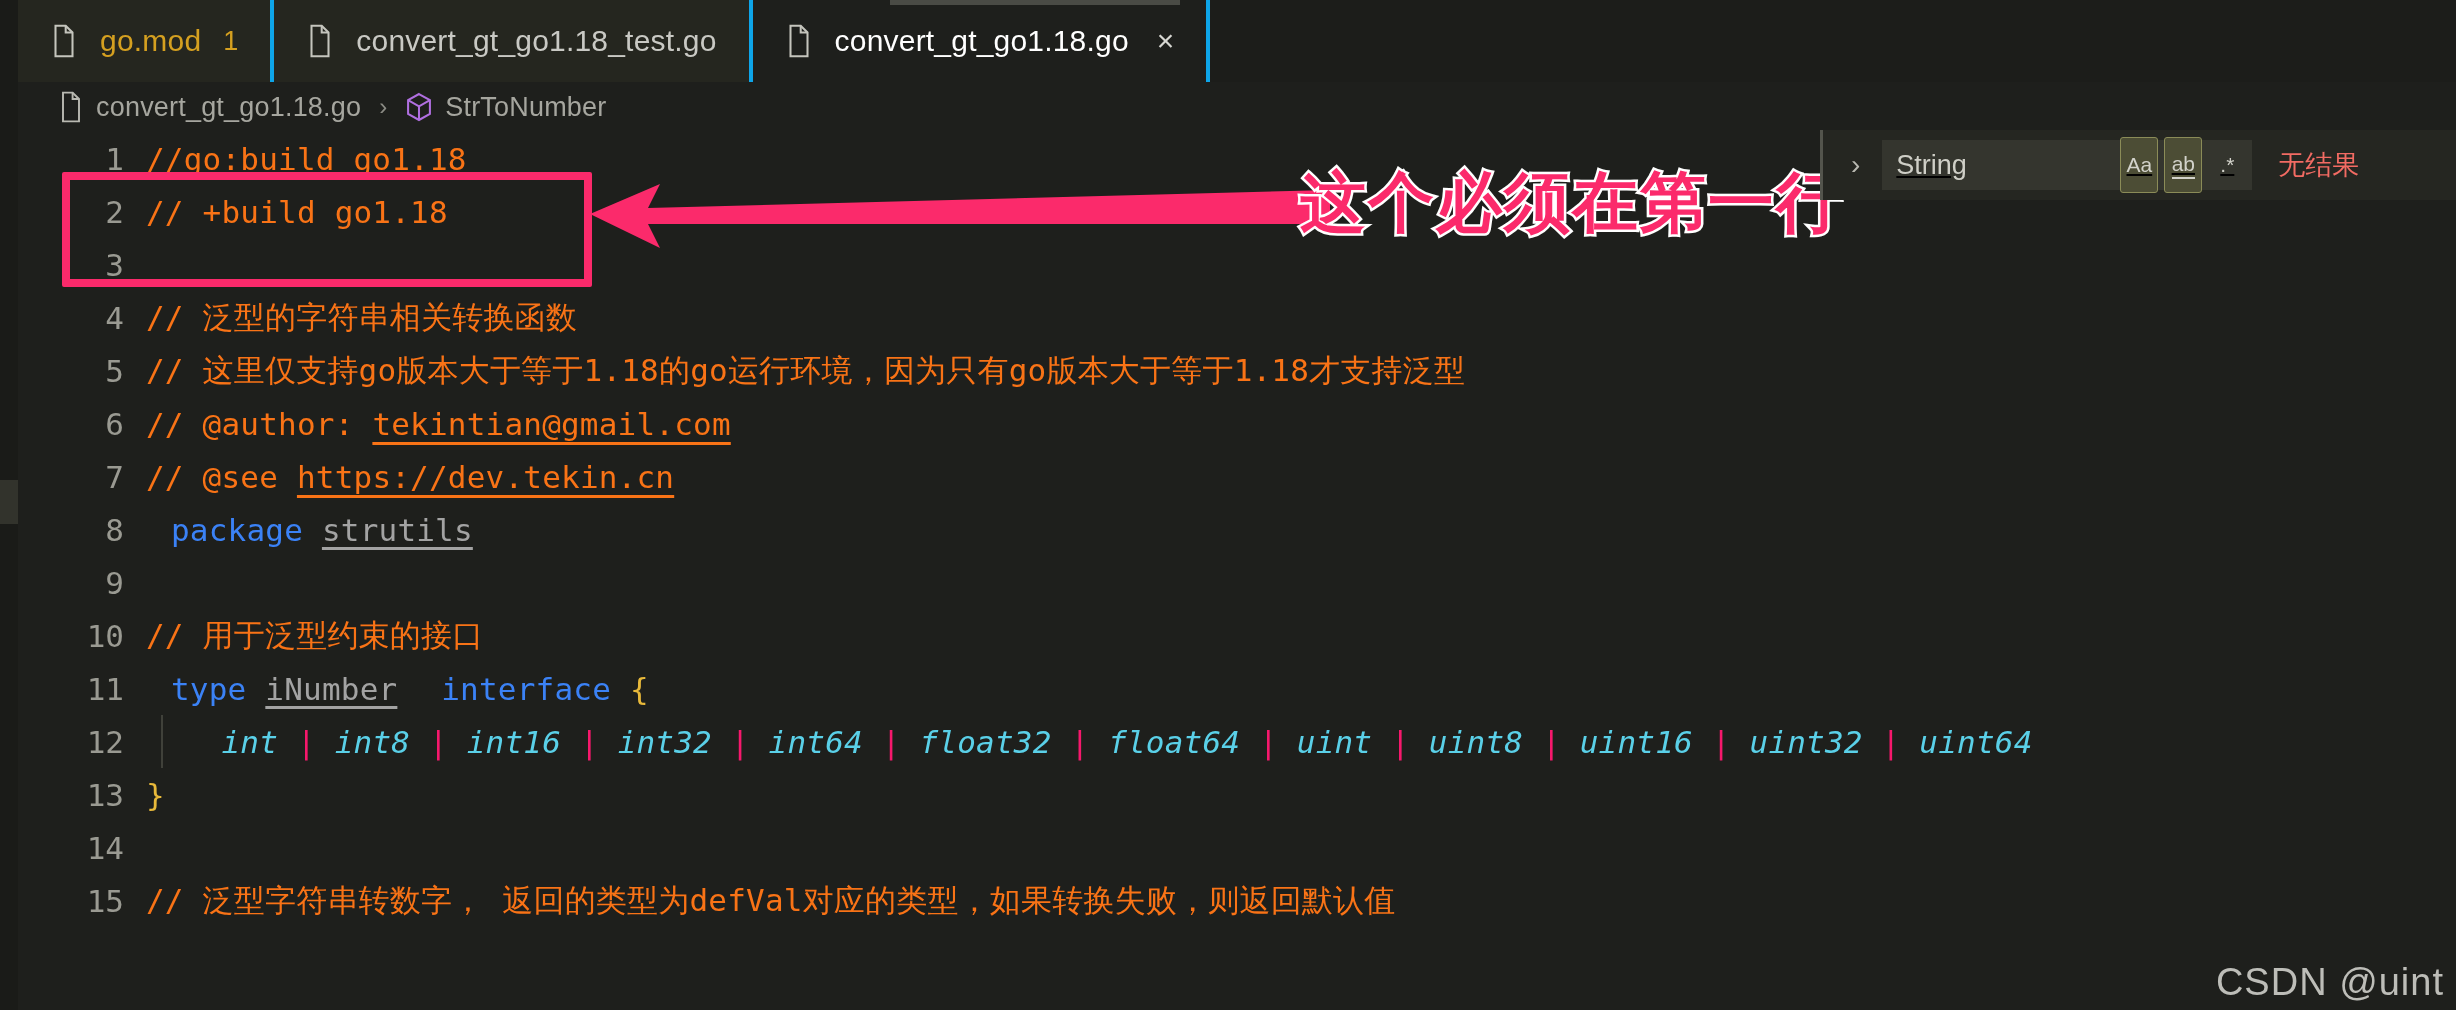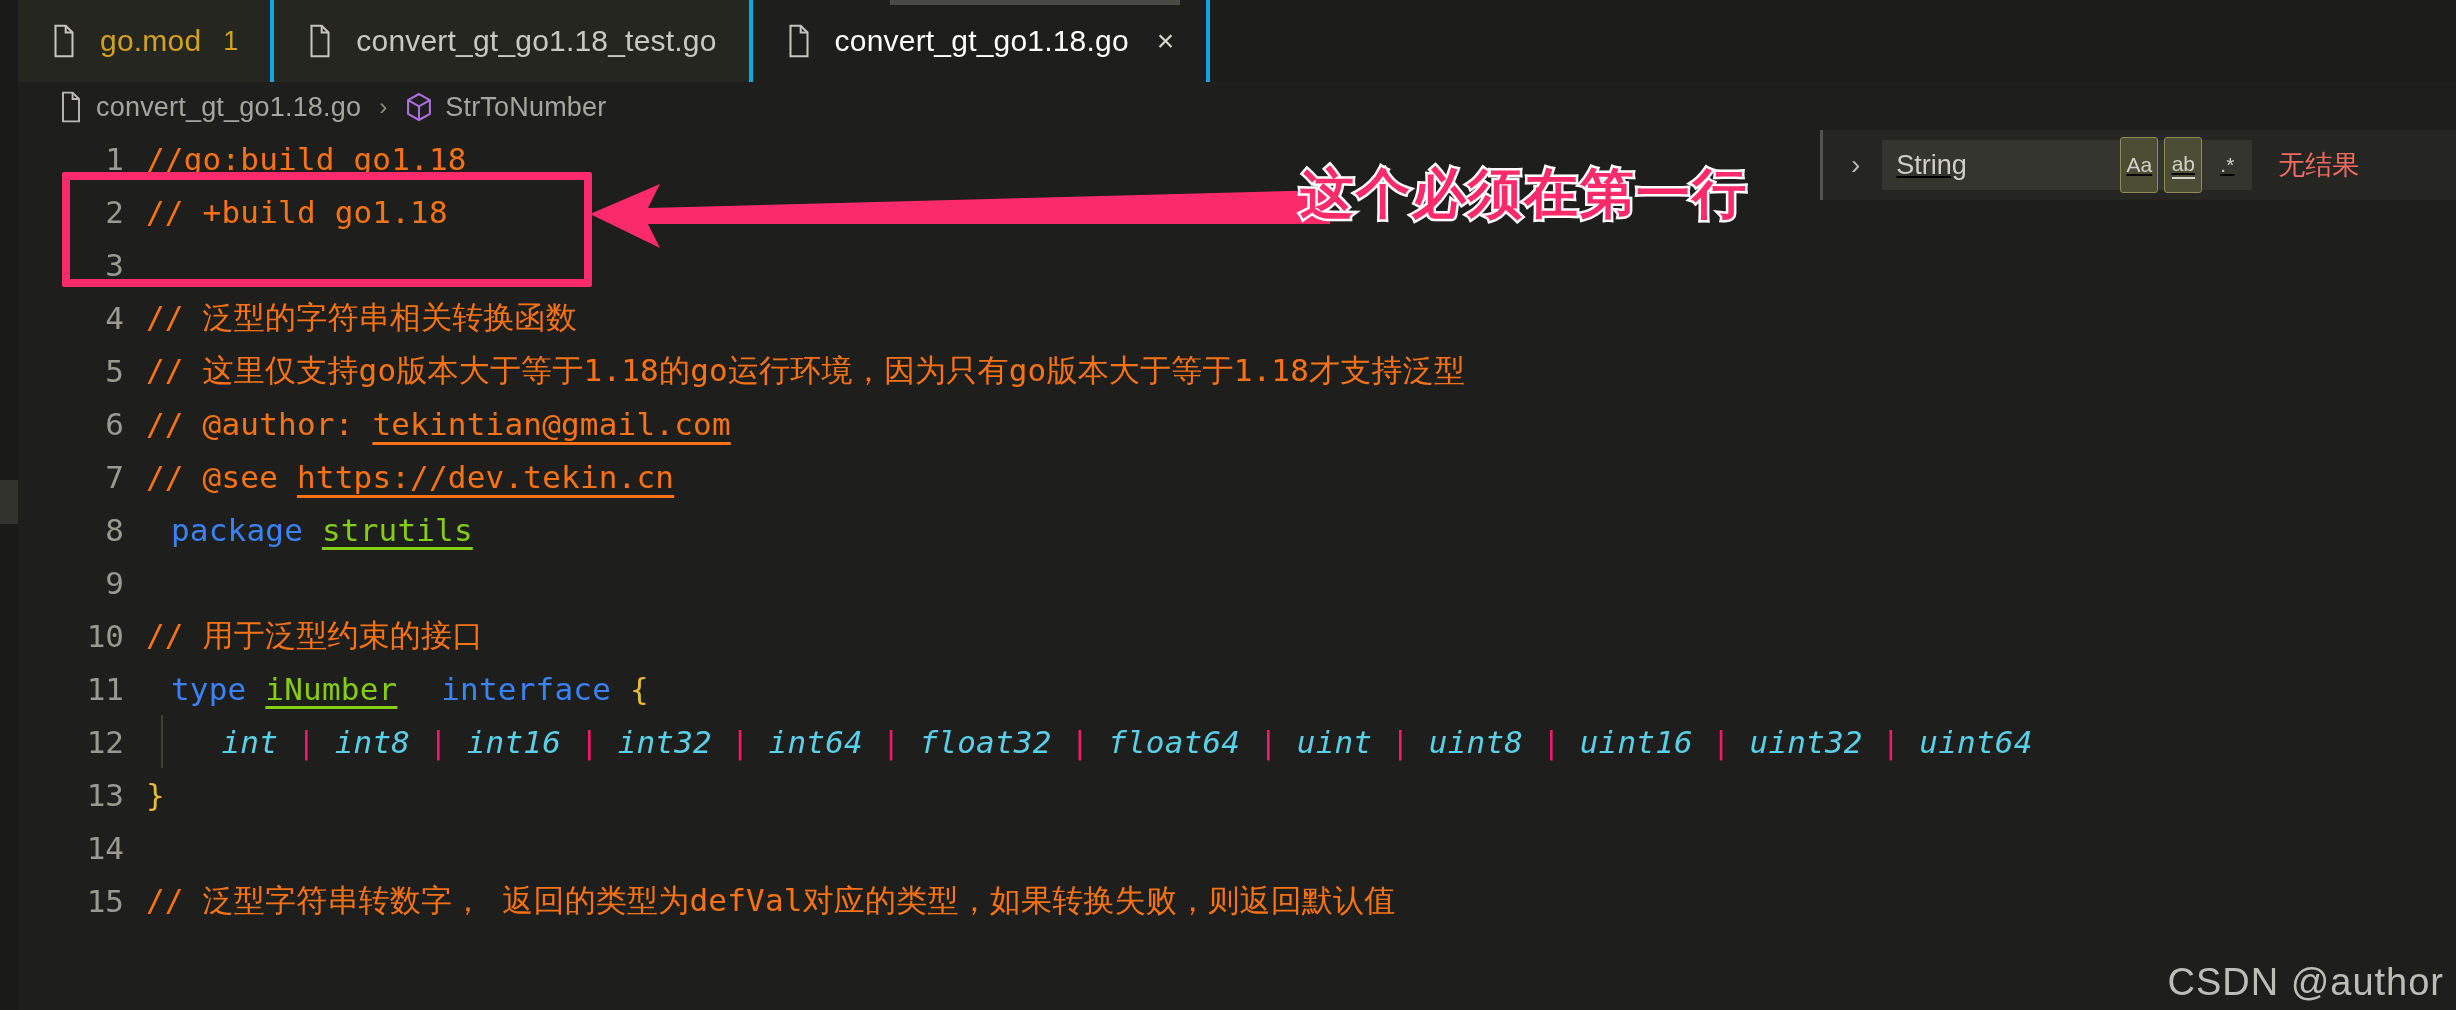--- a/index.html
+++ b/index.html
@@ -135,21 +135,21 @@
   }
   .code {
     font-family: "DejaVu Sans Mono", monospace;
     font-size: 31px;
     letter-spacing: .2px;
     color: #d6d6cd;
   }
   .cm  { color: #f97316; }            
   .kw  { color: #3b82f6; margin-left: 25px; }            
   .ty  { color: #5ad0e8; font-style: italic; }  
-  .id  { color: #84cc16; }            
+  .id  { color: #a3a3a3; }            
   .id.u { text-decoration: underline; text-decoration-thickness: 3px; text-underline-offset: 6px; }
   .link { text-decoration: underline; text-decoration-thickness: 3px; text-underline-offset: 7px; }
   .br  { color: #e8b93a; }            
   .pipe{ color: #f6186c; }
   .indent-guide {
     position: absolute;
     left: 143px;
     top: 0;
     width: 2px;
     height: 53px;
@@ -162,21 +162,21 @@
     left: 62px; top: 172px;
     width: 530px; height: 115px;
     border: 8px solid #fb2a6b;
     border-radius: 2px;
     pointer-events: none;
   }
   .annot-arrow { position: absolute; left: 590px; top: 178px; pointer-events: none; }
   .annot-text {
     position: absolute;
     left: 1300px; top: 158px;
-    font-size: 54px;
+    font-size: 66px;
     font-weight: bold;
     color: #fb2a6b;
     -webkit-text-stroke: 5px #ffffff;
     paint-order: stroke fill;
     letter-spacing: 2px;
     white-space: nowrap;
   }
 
   
   .find-widget {
@@ -340,14 +340,14 @@
       <span class="find-btn on">
           <span class="ul">ab</span>
         </span>
       <span class="find-btn">
           <span>.*</span>
         </span>
     </div>
     <span class="find-status">无结果</span>
   </div>
 
-  <div class="watermark">CSDN @author</div>
+  <div class="watermark">CSDN @uint</div>
 </div>
 
 </body></html>

